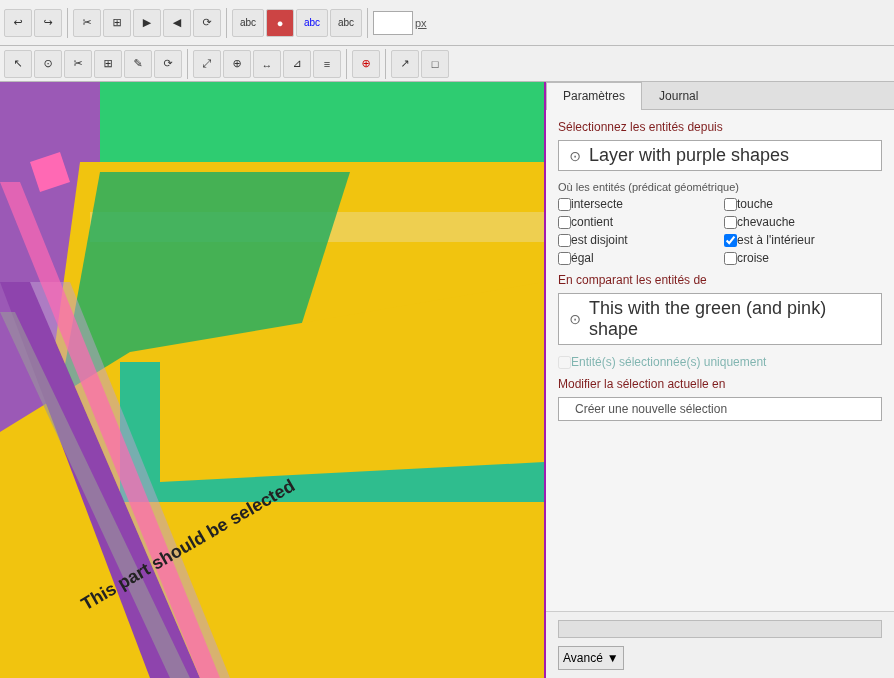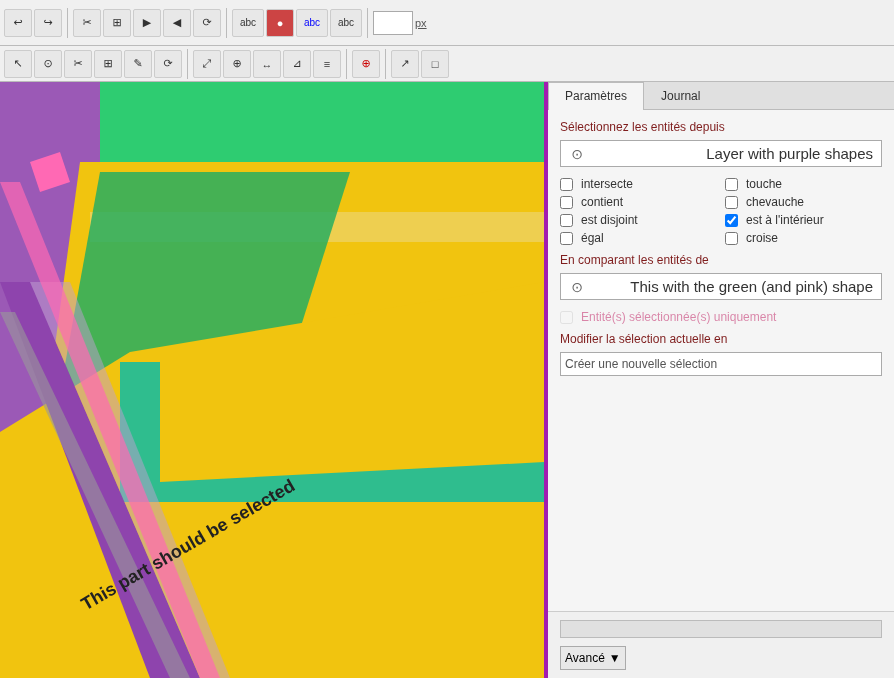--- a/index.html
+++ b/index.html
@@ -19,46 +19,46 @@
     
     .content-area { display: flex; flex: 1; overflow: hidden; }
 
     
     .map-canvas { flex: 1; position: relative; overflow: hidden; background: #9b59b6; }
 
     
     .map-svg { position: absolute; top: 0; left: 0; width: 100%; height: 100%; }
 
     
-    .panel { width: 350px; flex-shrink: 0; background: #f5f5f5; border-left: 4px solid #a21caf; display: flex; flex-direction: column; overflow: hidden; }
+    .panel { width: 350px; flex-shrink: 0; background: #f5f5f5; border-left: 2px solid #a21caf; display: flex; flex-direction: column; overflow: hidden; }
 
     
     .tabs { display: flex; background: #e0e0e0; border-bottom: 1px solid #bbb; }
     .tab { padding: 6px 16px; cursor: pointer; border: 1px solid transparent; border-bottom: none; font-size: 12px; color: #333; background: #e0e0e0; }
     .tab.active { background: #f5f5f5; border-color: #bbb; border-bottom-color: #f5f5f5; margin-bottom: -1px; }
 
     
     .panel-content { padding: 10px 12px; flex: 1; overflow-y: auto; }
 
     .section-label { font-size: 12px; color: #7f1d1d; margin-bottom: 6px; }
     .section-label-sm { font-size: 11px; color: #555; margin: 8px 0 4px 0; }
 
     
     .layer-selector { display: flex; align-items: center; border: 1px solid #aaa; background: #fff; padding: 4px 8px; margin-bottom: 10px; gap: 6px; }
     .layer-icon { width: 16px; height: 16px; display: flex; align-items: center; justify-content: center; color: #666; font-size: 14px; }
-    .layer-name { font-size: 15px; color: #333; flex: 1; text-align: right; }
+    .layer-name { font-size: 18px; color: #333; flex: 1; }
 
     
     .checkbox-grid { display: grid; grid-template-columns: 1fr 1fr; gap: 4px 8px; margin-bottom: 8px; }
-    .checkbox-row { display: flex; align-items: center; gap: 8px; }
+    .checkbox-row { display: flex; align-items: center; gap: 0; }
     .checkbox-row input[type="checkbox"] { margin: 0; cursor: pointer; }
     .checkbox-row label { font-size: 12px; color: #333; cursor: pointer; }
 
     
-    .selection-box { border: 1px solid #aaa; background: #fff; padding: 4px 4px; font-size: 12px; color: #555; margin-top: 4px; }
+    .selection-box { border: 1px solid #aaa; background: #fff; padding: 4px 16px; font-size: 12px; color: #555; margin-top: 4px; }
 
     
     .panel-bottom { padding: 8px 12px; border-top: 1px solid #ccc; background: #f0f0f0; }
     .progress-bar-container { height: 18px; background: #e0e0e0; border: 1px solid #bbb; margin-bottom: 8px; }
     .bottom-btns { display: flex; gap: 6px; align-items: center; }
     .btn-advanced { padding: 4px 4px; background: #e8e8e8; border: 1px solid #aaa; cursor: pointer; font-size: 12px; display: flex; align-items: center; gap: 4px; }
     .btn-execute { padding: 4px 10px; background: #e8e8e8; border: 1px solid #aaa; cursor: pointer; font-size: 12px; flex: 1; }
   </style>
 </head>
 <body>
@@ -145,20 +145,21 @@
       </div>
 
       <div class="panel-content">
         <div class="section-label">Sélectionnez les entités depuis</div>
 
         <div class="layer-selector">
           <span class="layer-icon">⊙</span>
           <span class="layer-name">Layer with purple shapes</span>
         </div>
 
+        <div class="section-label-sm">Où les entités (prédicat géométrique)</div>
 
         <div class="checkbox-grid">
           <div class="checkbox-row">
             <input type="checkbox" id="cb-intersecte" style="">
             <label for="cb-intersecte">intersecte</label>
           </div>
           <div class="checkbox-row">
             <input type="checkbox" id="cb-touche" style="">
             <label for="cb-touche">touche</label>
           </div>
@@ -190,21 +191,21 @@
 
         <div class="section-label">En comparant les entités de</div>
 
         <div class="layer-selector">
           <span class="layer-icon">⊙</span>
           <span class="layer-name">This with the green (and pink) shape</span>
         </div>
 
         <div class="checkbox-row" style="margin-bottom: 8px; opacity: 0.5;">
           <input type="checkbox" id="cb-selected-only" disabled="" style="">
-          <label for="cb-selected-only" style="color:#be185d;">Entité(s) sélectionnée(s) uniquement</label>
+          <label for="cb-selected-only" style="color:#0f766e;">Entité(s) sélectionnée(s) uniquement</label>
         </div>
 
         <div class="section-label">Modifier la sélection actuelle en</div>
 
         <div class="selection-box">Créer une nouvelle sélection</div>
       </div>
 
       <div class="panel-bottom">
         <div class="progress-bar-container"></div>
         <div class="bottom-btns">

